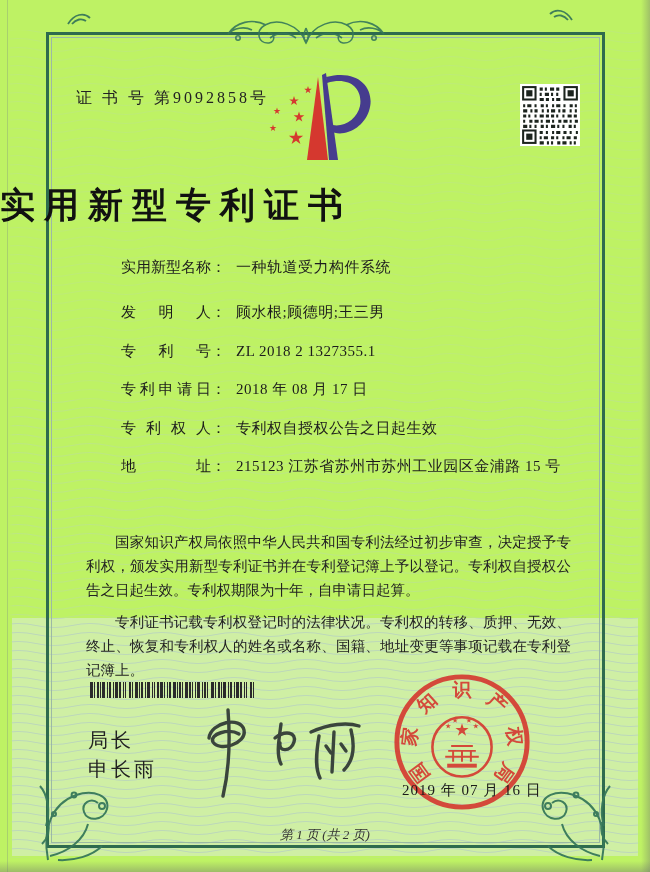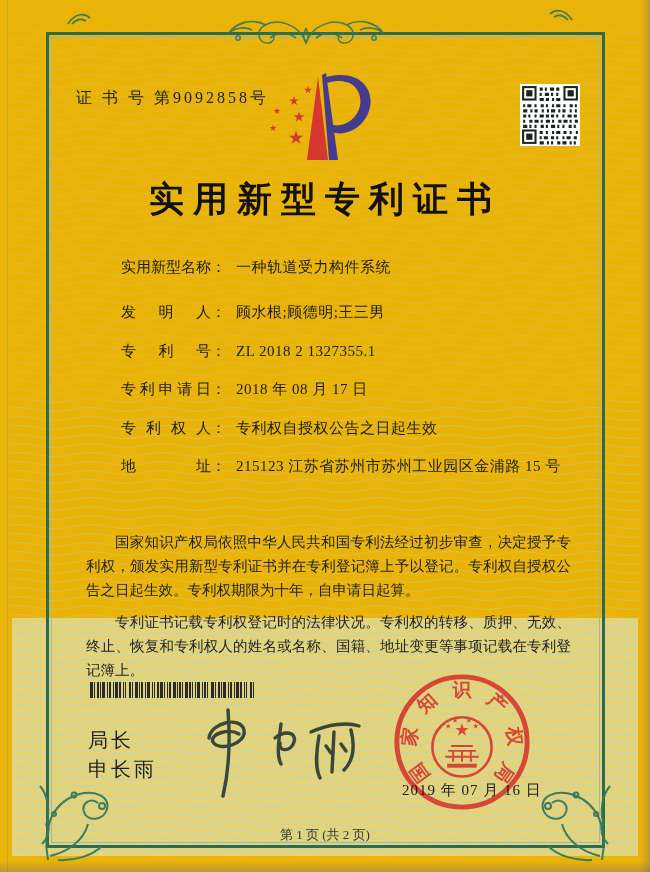--- a/index.html
+++ b/index.html
@@ -1,47 +1,47 @@
 <!DOCTYPE html>
 <html><head>
 <meta charset="utf-8">
 <style>
   html,body{margin:0;padding:0;background:#e9e9e7;}
   .page{
     position:relative;width:650px;height:872px;overflow:hidden;
-    background:#eab308;
+    background:#bef264;
     font-family:"Liberation Serif","DejaVu Serif",serif;
     color:#1c1c1c;
   }
   .edge-left{position:absolute;left:7px;top:0;width:1px;height:100%;background:rgba(130,145,130,.35);}
   .edge-right{position:absolute;right:0;top:0;width:9px;height:100%;background:linear-gradient(to right,rgba(0,0,0,0),rgba(110,115,110,.38));}
   .edge-bottom{position:absolute;left:0;bottom:0;width:100%;height:11px;background:linear-gradient(to bottom,rgba(0,0,0,0),rgba(110,115,110,.42));}
   svg.bg{position:absolute;left:0;top:0;z-index:0;}
   .frame{position:absolute;left:46px;top:32px;width:553px;height:810px;border:3px solid #2e6b4e;z-index:1;}
   .frame-inner{position:absolute;left:2px;top:2px;right:2px;bottom:2px;border:1px solid #9bb9a4;}
   .ornament{position:absolute;z-index:2;}
   .cert-no{position:absolute;left:76px;top:88px;font-size:16px;letter-spacing:3px;z-index:3;color:#222;}
   .logo{position:absolute;left:266px;top:70px;z-index:3;}
   .qr{position:absolute;left:520px;top:84px;z-index:3;}
-  .title{position:absolute;left:0;top:176px;width:100%;text-align:center;font-size:35px;font-weight:bold;letter-spacing:9px;z-index:3;color:#111;}
+  .title{position:absolute;left:0;top:182px;width:100%;text-align:left;font-size:35px;font-weight:bold;letter-spacing:9px;z-index:3;color:#111;}
   .fields{position:absolute;left:86px;top:258px;width:510px;z-index:3;font-size:15px;}
   .field{height:38.5px;position:relative;white-space:nowrap;}
   .field:first-child{height:45px;}
   .flabel{display:inline-block;width:90px;text-align:justify;text-align-last:justify;margin-left:35px;}
   .colon{margin-right:10px;}
   .fvalue{letter-spacing:.5px;}
   .field-right{position:absolute;left:244px;top:0;}
   .bodytext{position:absolute;left:78px;top:522px;width:501px;z-index:3;}
   .bodytext p{margin:8px;font-size:14.5px;line-height:24px;text-indent:2em;text-align:justify;color:#222;}
   .barcode{position:absolute;left:90px;top:682px;z-index:3;}
   .officer{position:absolute;left:88px;top:726px;z-index:4;font-size:20px;letter-spacing:3px;line-height:29px;color:#222;}
   .signature{position:absolute;left:185px;top:698px;z-index:4;}
   .seal{position:absolute;left:388px;top:668px;z-index:3;}
   .seal-date{position:absolute;left:402px;top:781px;z-index:5;font-size:15px;letter-spacing:1px;color:#1a1a1a;}
-  .footer{position:absolute;left:0;top:826px;width:100%;text-align:center;font-size:13px;z-index:3;color:#333;}
+  .footer{position:absolute;left:0;top:826px;width:100%;text-align:center;font-size:13px;z-index:3;color:#333;font-style:italic;}
 </style>
 </head>
 <body>
 
 <div class="page">
 
   <svg class="bg" width="650" height="872" aria-hidden="true">
     <defs>
       <pattern id="wv" width="72" height="9" patternUnits="userSpaceOnUse">
         <path d="M0 4.5 Q18 0.5 36 4.5 T72 4.5" fill="none" stroke="#b9d4bb" stroke-width="1"></path>

